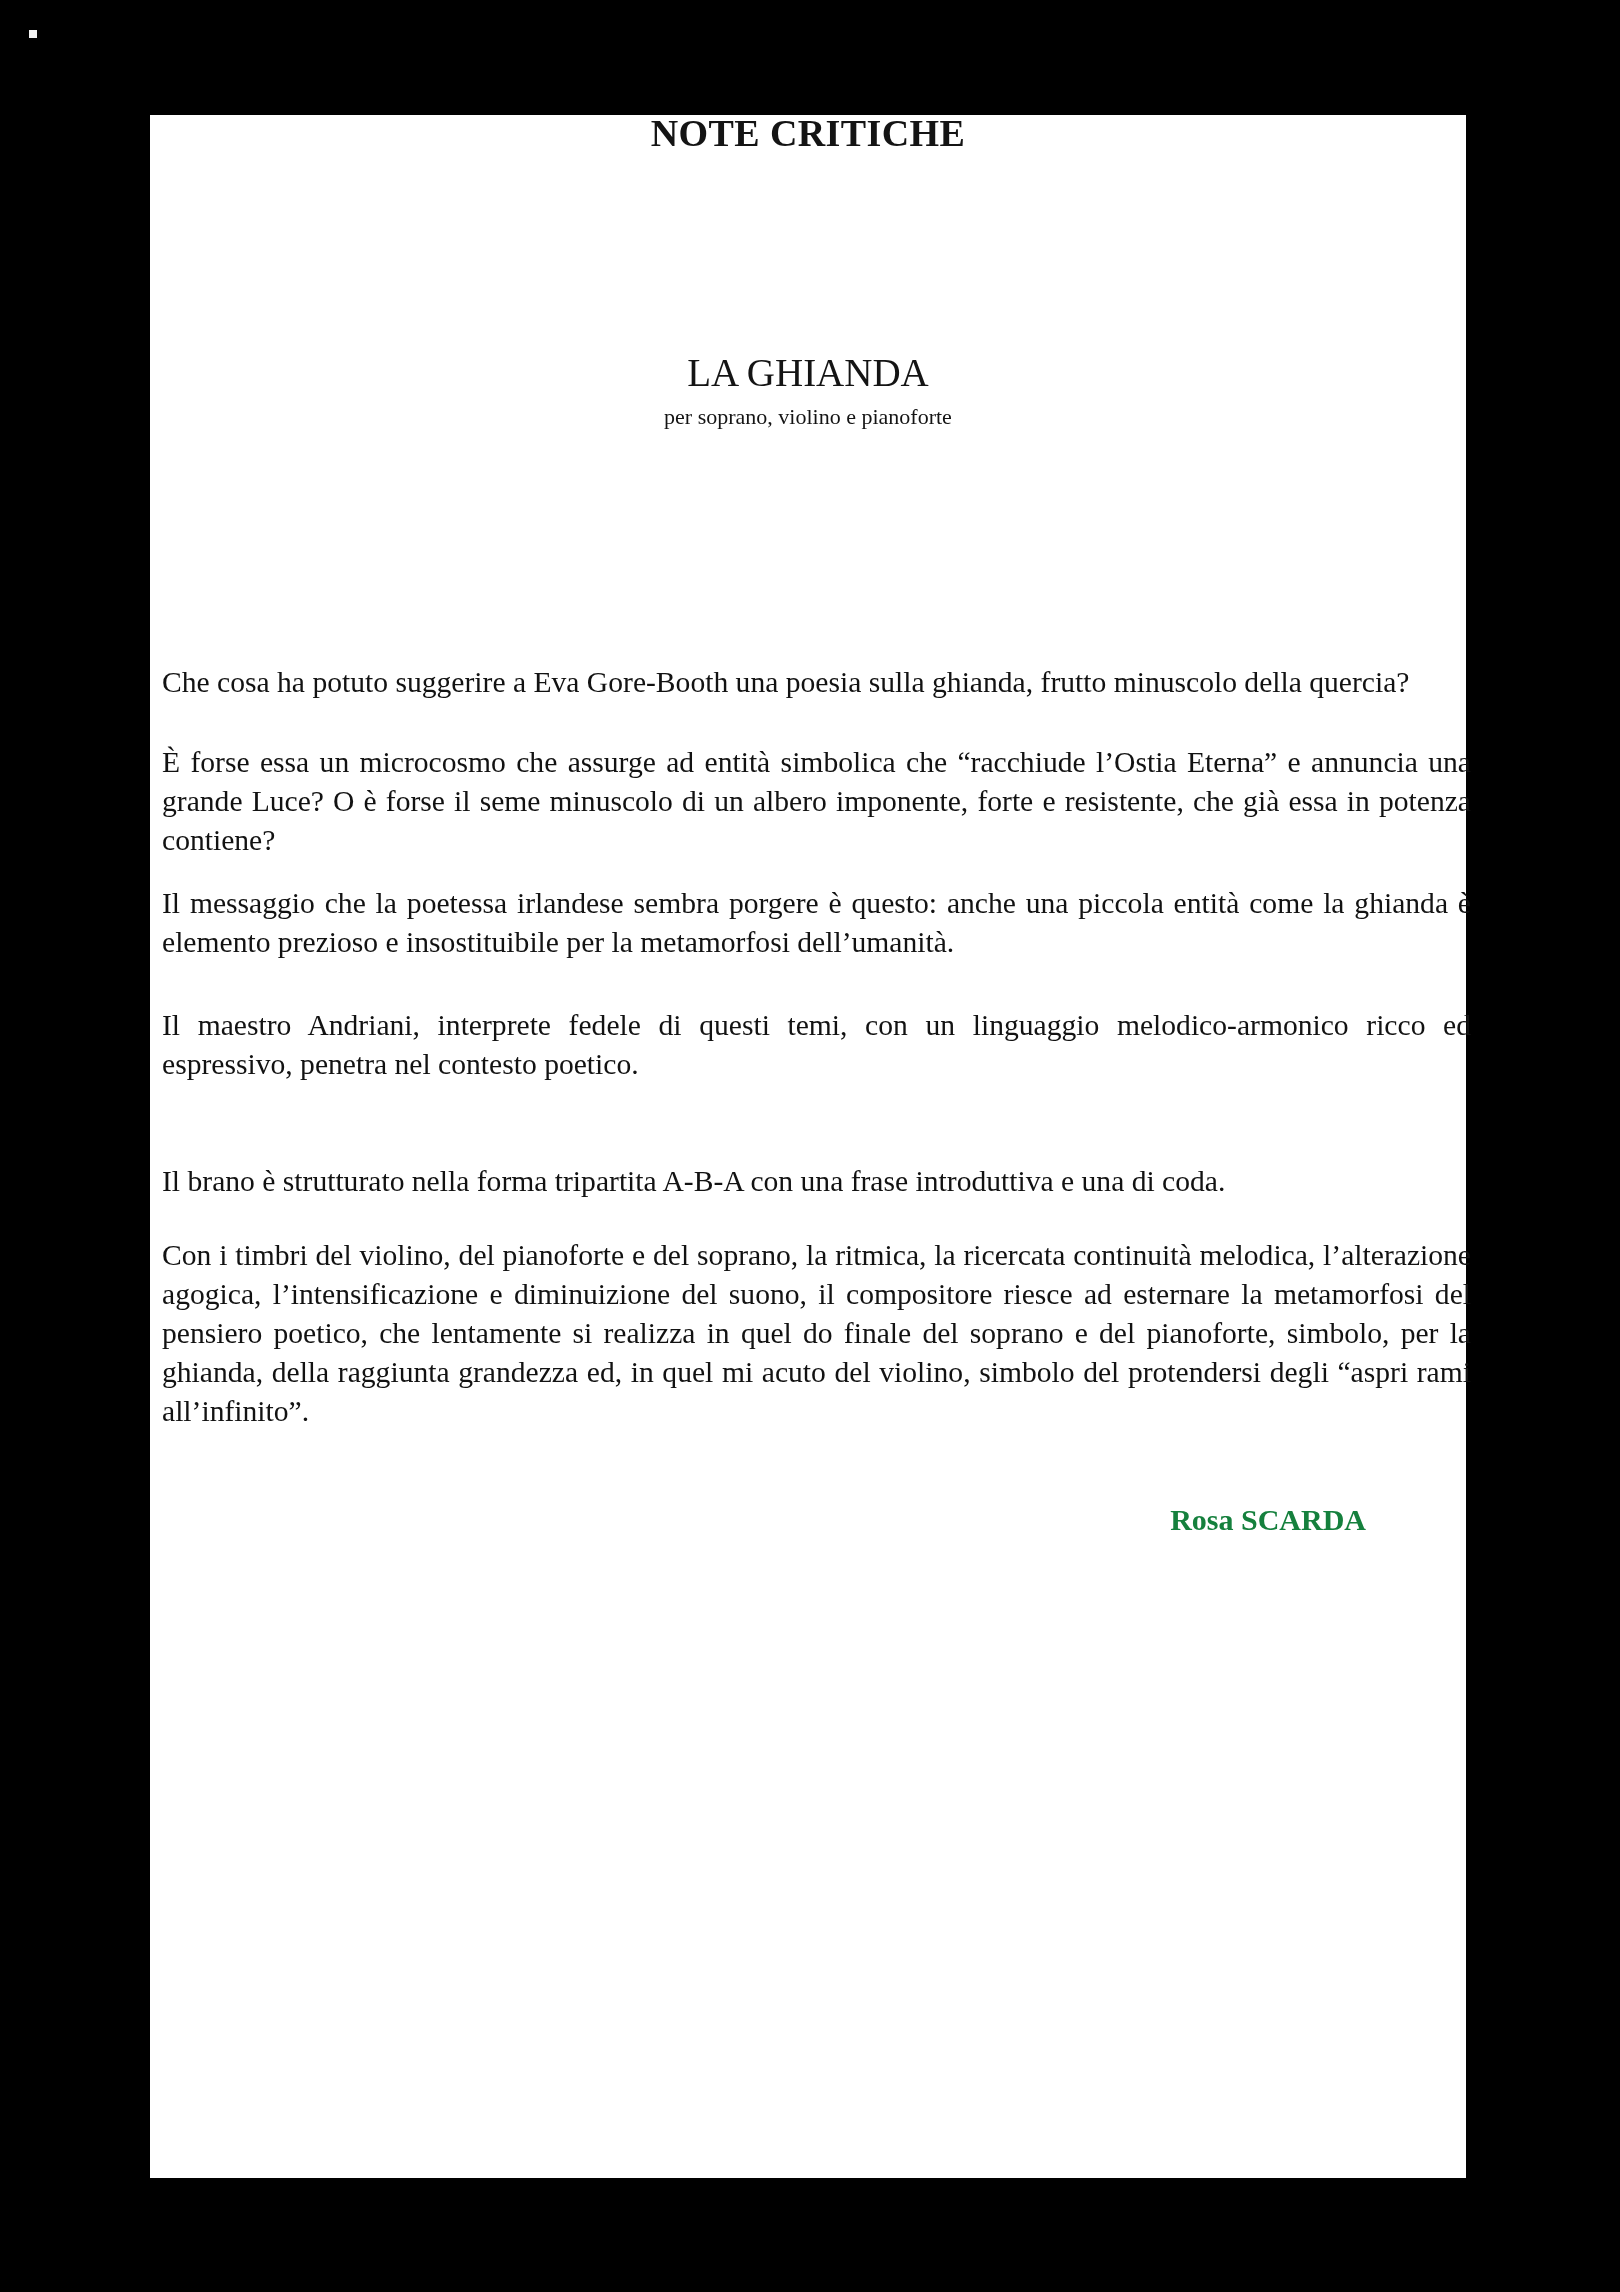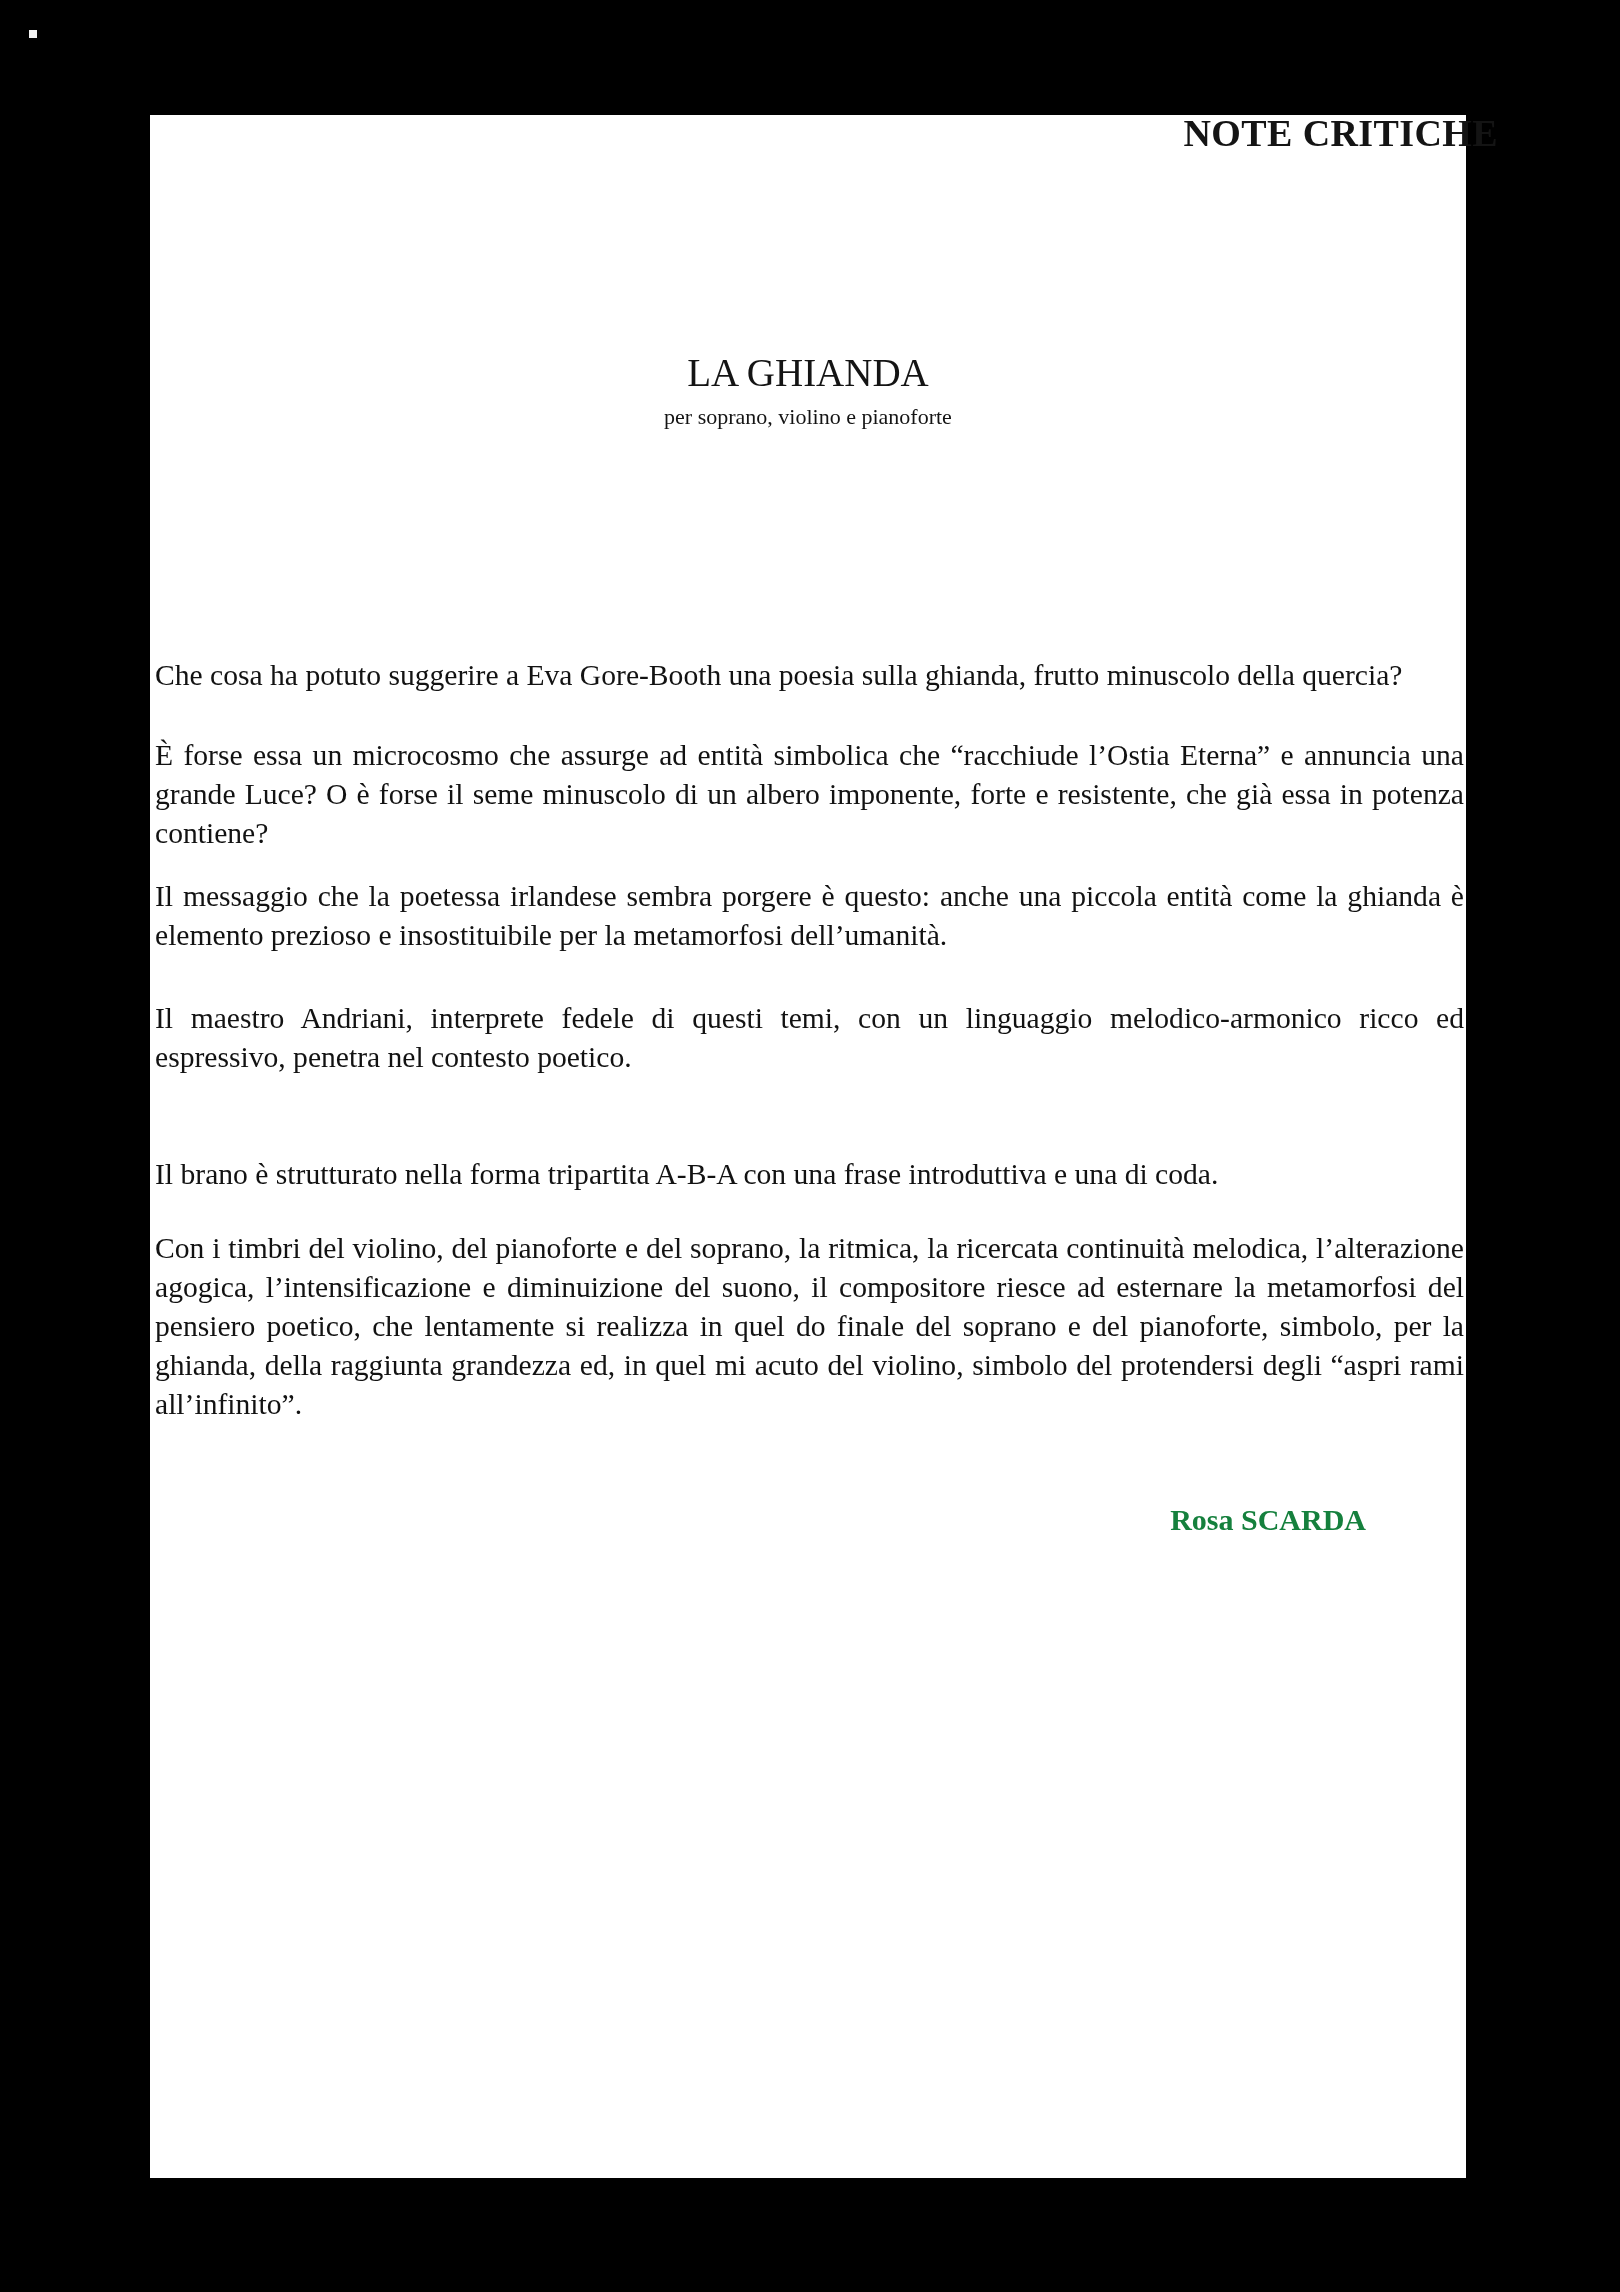--- a/index.html
+++ b/index.html
@@ -32,27 +32,26 @@
     width: 1316px;
     height: 2063px;
     background: #ffffff;
     color: #141414;
   }
   .header-title {
     position: absolute;
     top: -1.8px;
     left: 0;
     width: 100%;
-    text-align: right;
+    text-align: center;
     font-size: 38px;
     font-weight: bold;
     line-height: 41px;
     letter-spacing: 0.4px;
     white-space: nowrap;
-    margin-left: 32px;
   }
   .work-title {
     position: absolute;
     top: 236px;
     left: 0;
     width: 100%;
     text-align: center;
     font-size: 39px;
     font-weight: normal;
     line-height: 43px;
@@ -72,21 +71,21 @@
   .body-text {
     position: absolute;
     left: 0;
     top: 0;
     width: 1309px;
   }
   .body-text p {
     position: absolute;
     left: 0;
     width: 1309px;
-    margin: 5px;
+    margin: 12px;
     font-size: 29.6px;
     line-height: 39px;
     text-align: justify;
     color: #121212;
   }
   .p1 { top: 536px; }
   .p2 { top: 616px; }
   .p3 { top: 757px; }
   .p4 { top: 879px; }
   .p5 { top: 1035px; }

